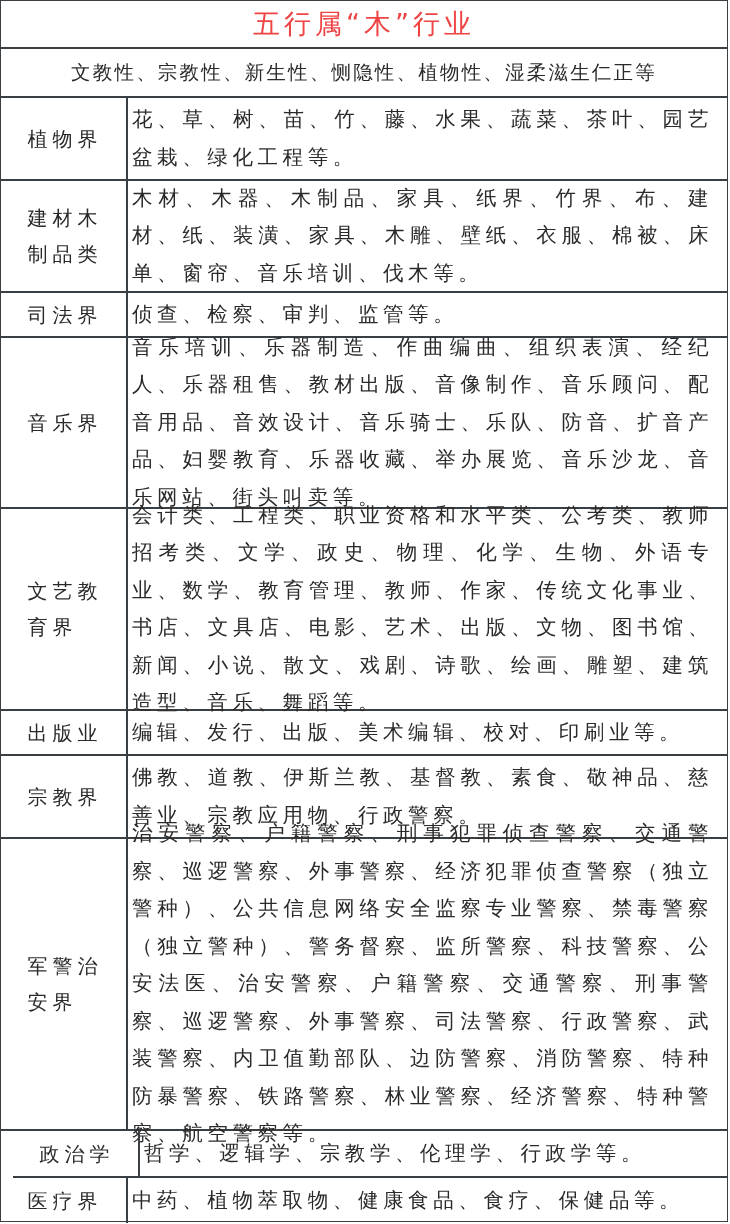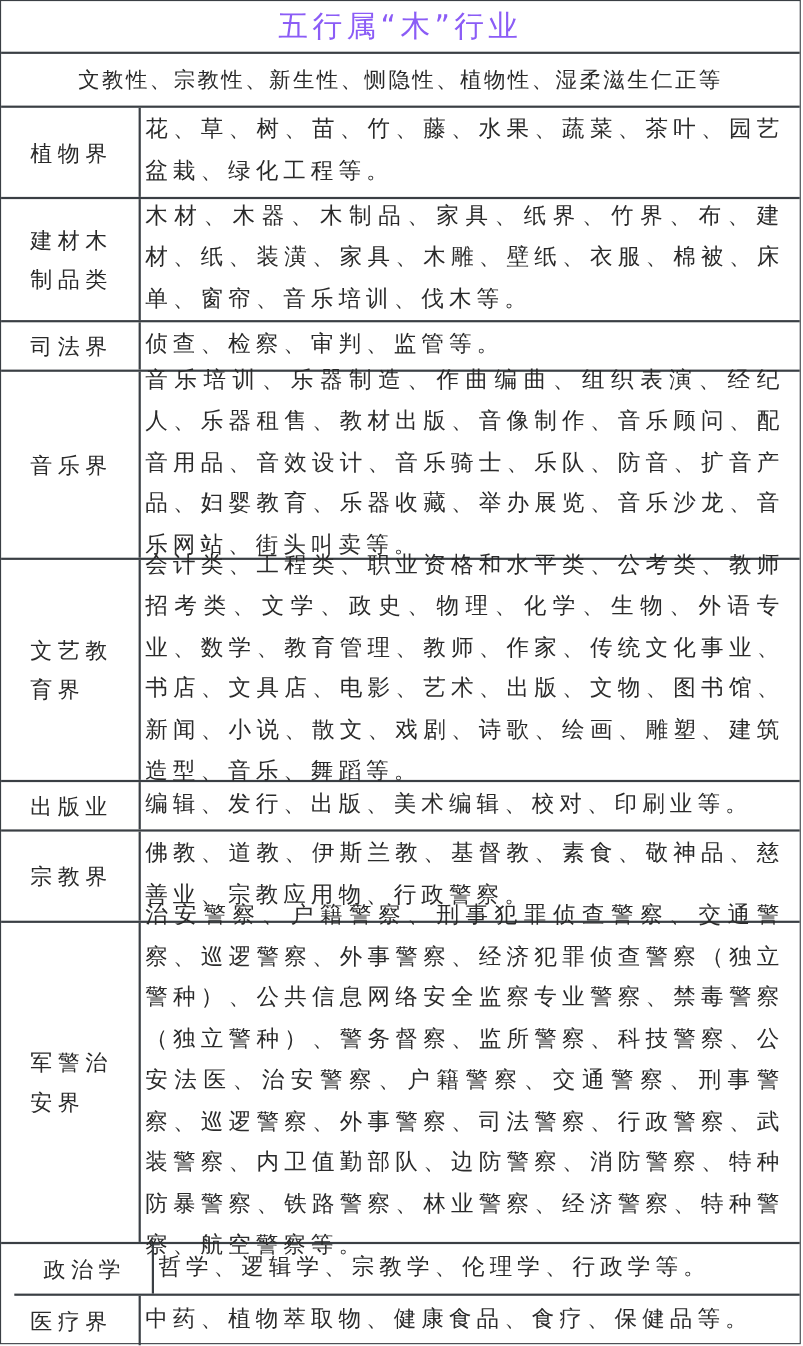--- a/index.html
+++ b/index.html
@@ -11,21 +11,21 @@
     box-sizing: border-box;
     font-family: "DejaVu Serif", "Liberation Serif", serif;
     color: #2a2a2a;
   }
   .row { position: absolute; left: 0; right: 0; border-bottom: 2px solid #3a3f44; box-sizing: border-box; }
   .row:last-child { border-bottom: none; }
   .title {
     top: 0; height: 48px;
     display: flex; align-items: center; justify-content: center;
     font-family: "DejaVu Sans", "Liberation Sans", sans-serif;
-    font-size: 27px; letter-spacing: 4px; color: #8b5cf6;
+    font-size: 27px; letter-spacing: 4px; color: #ef4444;
   }
   .subtitle {
     top: 48px; height: 49px;
     display: flex; align-items: center; justify-content: center;
     font-size: 19.5px; letter-spacing: 2.2px;
   }
   .cat {
     position: absolute; left: 0; top: 0; bottom: 0; width: 127px;
     border-right: 2px solid #3a3f44; box-sizing: border-box;
     display: flex; align-items: center; justify-content: center;
@@ -34,21 +34,21 @@
     padding-left: 6px;
   }
   .cat span { display: block; width: 78px; }
   .desc {
     position: absolute; left: 111px; right: 0; top: 0; bottom: 0;
     display: flex; align-items: center;
     padding: 0 14px 0 20px; box-sizing: border-box;
     font-size: 20.5px; line-height: 37.5px; letter-spacing: 4.6px;
     text-align: justify;
   }
-  .desc span { display: block; width: 100%; font-family: Liberation Mono, monospace; }
+  .desc span { display: block; width: 100%; }
 </style>
 </head>
 <body>
 
 <div class="table">
   <div class="row title">
       <span>五行属“木”行业</span>
     </div>
   <div class="row subtitle">
       <span>文教性、宗教性、新生性、恻隐性、植物性、湿柔滋生仁正等</span>

